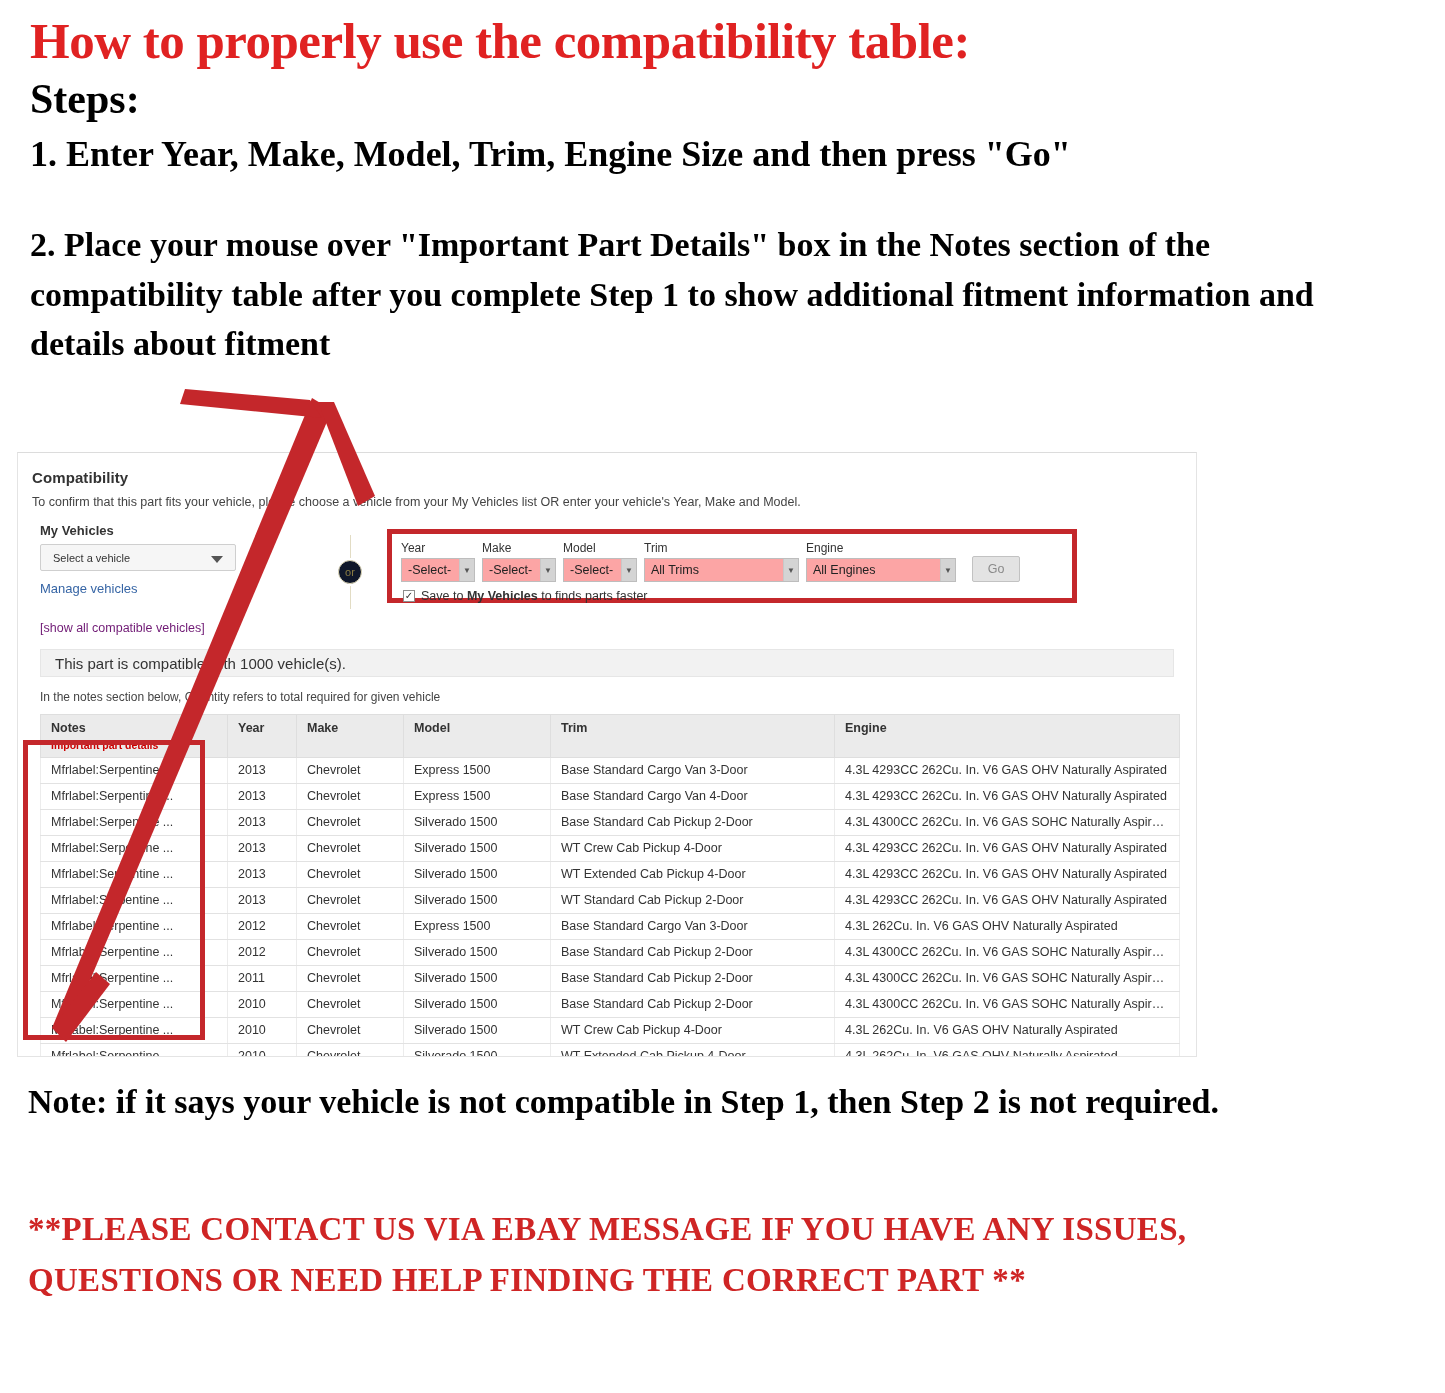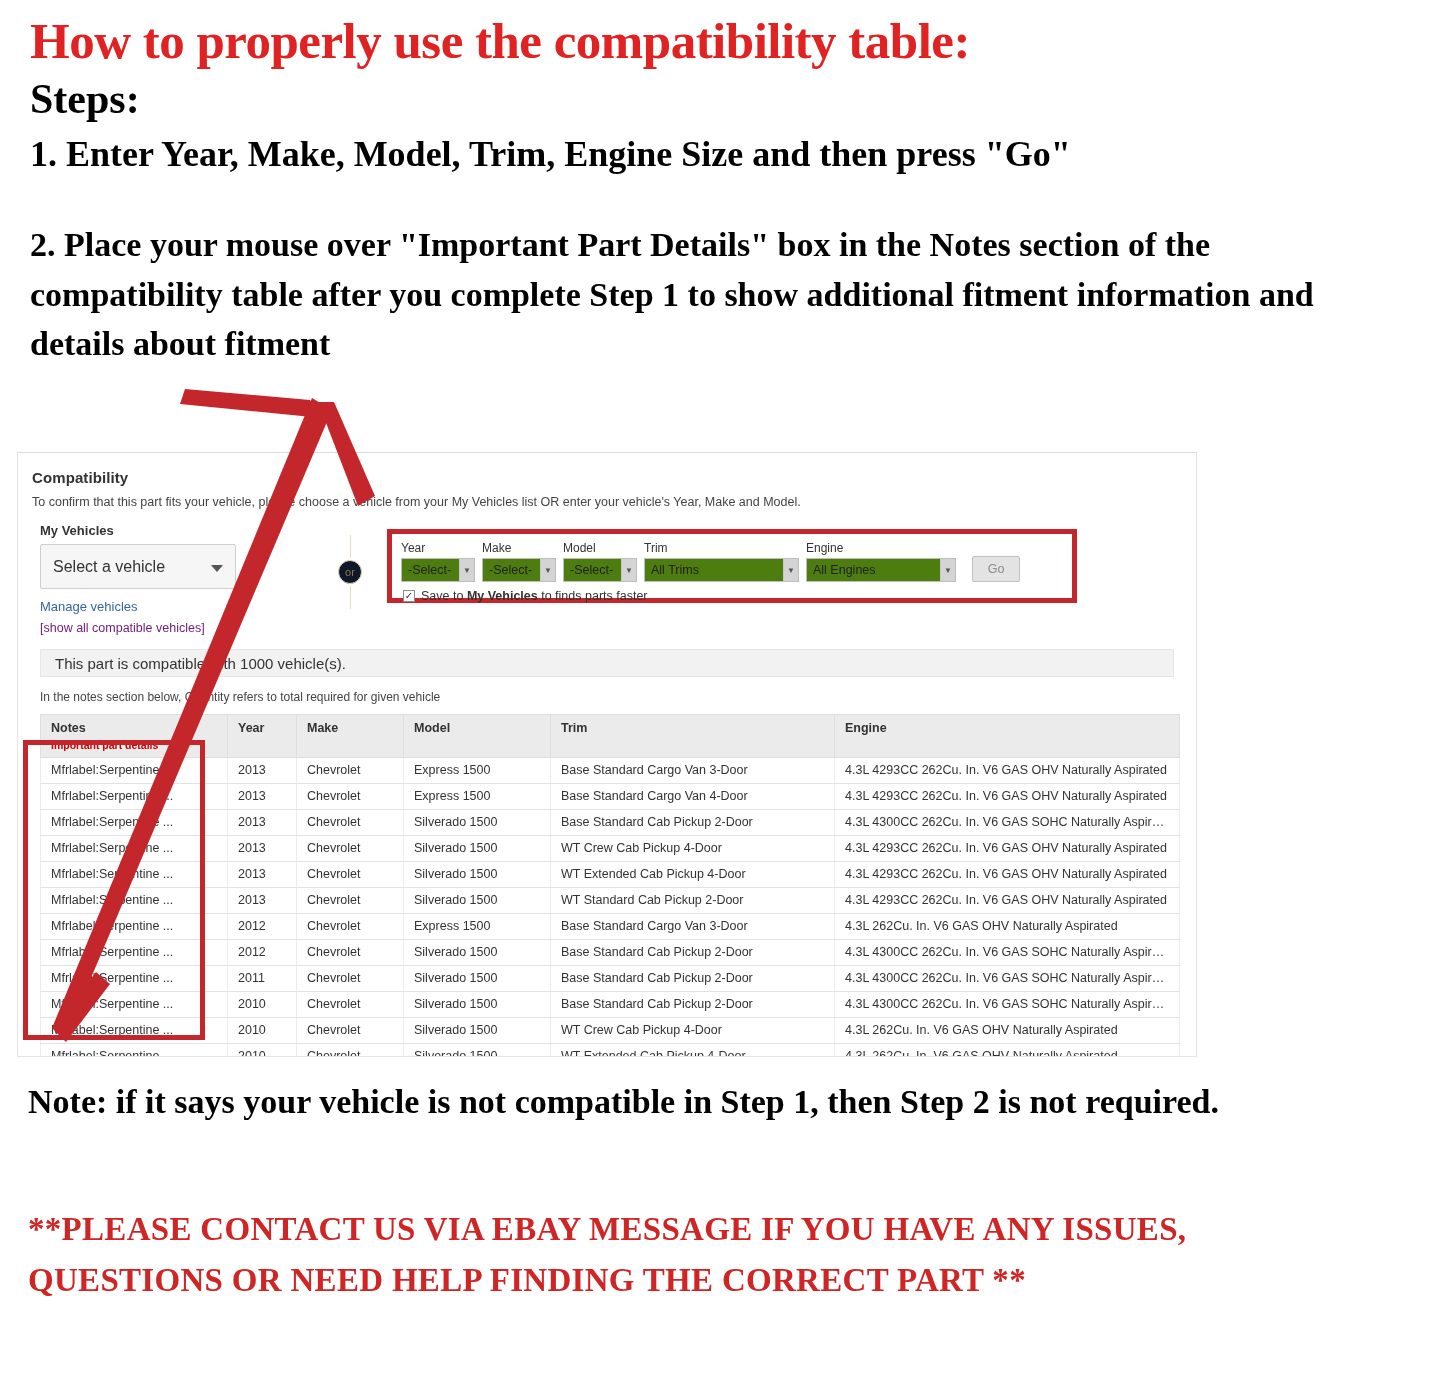--- a/index.html
+++ b/index.html
@@ -77,28 +77,28 @@
   }
 
   .chooser{
     position:relative;height:92px;
   }
   .myveh{
     position:absolute;left:8px;top:0;width:250px;
   }
   .myveh-label{font-size:13px;font-weight:bold;color:#333;margin-bottom:6px;}
   .veh-select{
-    width:196px;height:45px;
+    width:196px;height:27px;
     border:1px solid #cfcfcf;
     background:#f6f6f6;
     border-radius:2px;
     position:relative;
     display:flex;align-items:center;
     padding-left:12px;
-    font-size:16px;color:#333;
+    font-size:11px;color:#333;
     box-sizing:border-box;
   }
   .veh-select .caret{
     position:absolute;right:12px;top:50%;
     width:0;height:0;margin-top:-2px;
     border-left:6px solid transparent;
     border-right:6px solid transparent;
     border-top:7px solid #555;
   }
   .manage-link{
@@ -128,21 +128,21 @@
     background:#ffffff;
   }
   .fields{
     display:flex;align-items:flex-end;
     padding:7px 0 0 9px;gap:7px;
   }
   .fld-label{font-size:12px;color:#333;margin-bottom:3px;}
   .fld{display:flex;flex-direction:column;}
   .ddl{
     height:24px;border:1px solid #bdbdbd;
-    background:#4d7c0f;
+    background:#fca5a5;
     display:flex;align-items:center;
     font-size:12.5px;color:#222;
     box-sizing:border-box;
     position:relative;
     padding-left:6px;
   }
   .ddl .arw{
     margin-left:auto;
     width:14px;height:100%;
     border-left:1px solid #c8c8c8;

